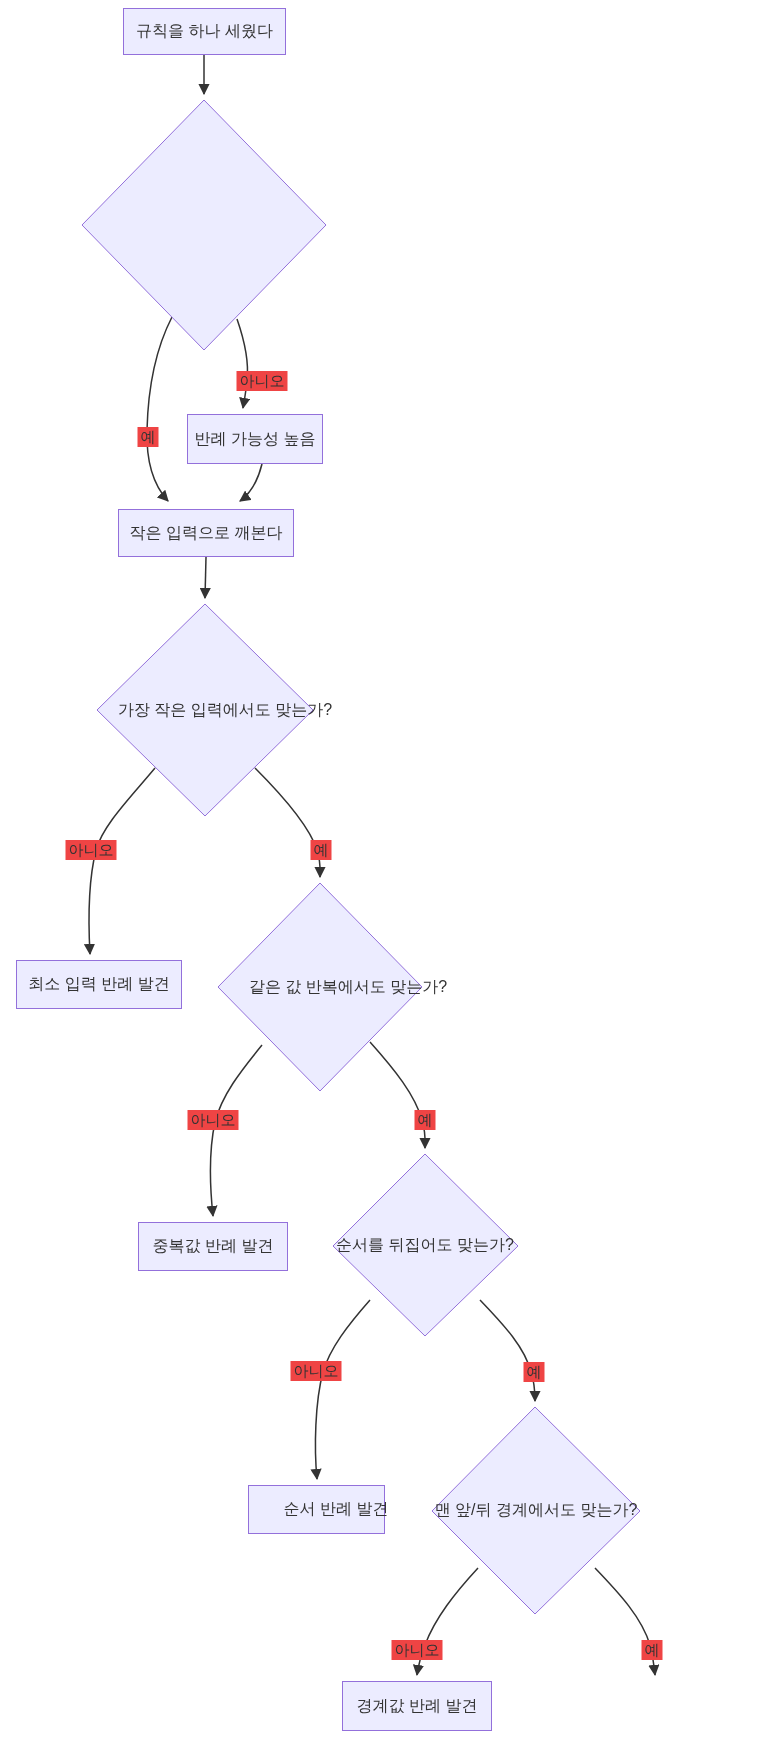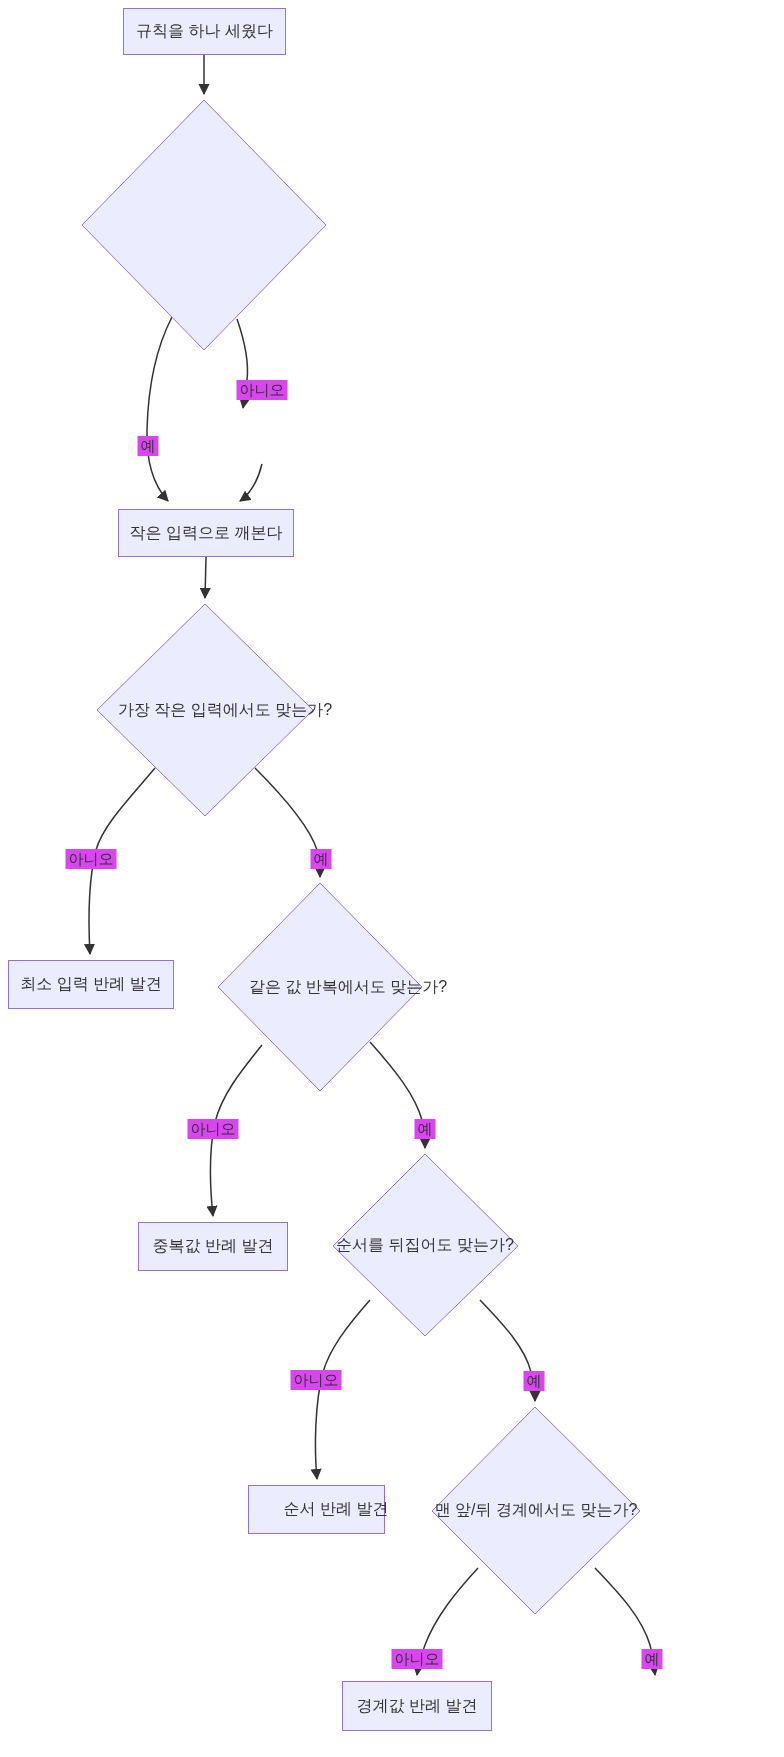--- a/index.html
+++ b/index.html
@@ -52,27 +52,26 @@
     color: #333333;
     font-size: 16px;
     line-height: 1.5;
     text-align: center;
     white-space: nowrap;
   }
   .diamond-label .ln { display: block; }
   .edge-label {
     position: absolute;
     transform: translate(-50%, -50%);
-    background: #d946ef;
+    background: #ef4444;
     color: #333333;
     font-size: 15px;
     line-height: 1.2;
     padding: 1px 3px;
     white-space: nowrap;
-    margin-top: 9px;
   }
 </style>
 </head>
 <body>
 
 <div class="canvas">
 
   <svg class="layer" viewBox="0 0 784 1757">
     <defs>
       <marker id="arrow" viewBox="0 0 10 10" refX="9" refY="5" markerWidth="7.5" markerHeight="7.5" orient="auto-start-reverse">
@@ -98,26 +97,29 @@
     <polygon class="diamond" points="205,604 313,710 205,816 97,710"></polygon>
     <polygon class="diamond" points="320,883 422,987 320,1091 218,987"></polygon>
     <polygon class="diamond" points="425,1154 518,1246 425,1336 333,1246"></polygon>
     <polygon class="diamond" points="535,1407 640,1511 535,1614 432,1511"></polygon>
   </svg>
 
   <div class="node-rect" style="left:123px; top:8px; width:163px; height:47px;">
       <span>규칙을 하나 세웠다</span>
     </div>
 
+  <div class="node-rect" style="left:187px; top:414px; width:136px; height:50px;">
+      <span>반례 가능성 높음</span>
+    </div>
 
   <div class="node-rect" style="left:118px; top:509px; width:176px; height:48px;">
       <span>작은 입력으로 깨본다</span>
     </div>
 
-  <div class="node-rect" style="left:8px; top:960px; width:166px; height:49px;">
+  <div class="node-rect" style="left:16px; top:960px; width:166px; height:49px;">
       <span>최소 입력 반례 발견</span>
     </div>
 
   <div class="node-rect" style="left:138px; top:1222px; width:150px; height:49px;">
       <span>중복값 반례 발견</span>
     </div>
 
   <div class="node-rect" style="left:248px; top:1485px; width:137px; height:49px;padding-left:39px;">
       <span>순서 반례 발견</span>
     </div>

